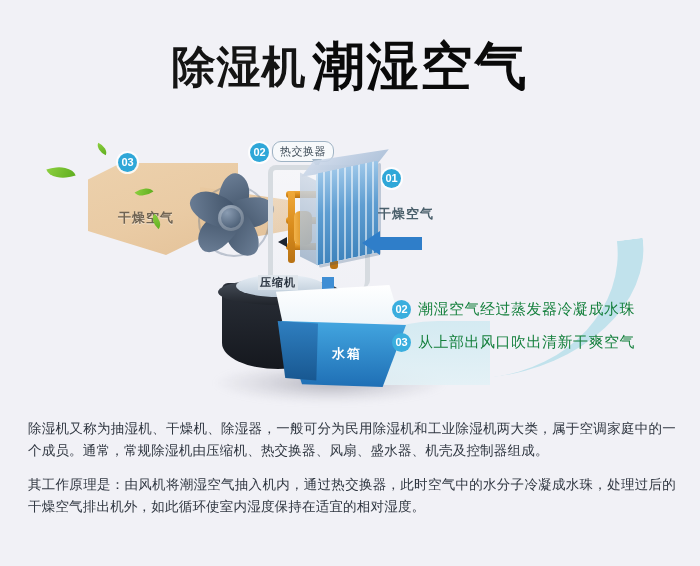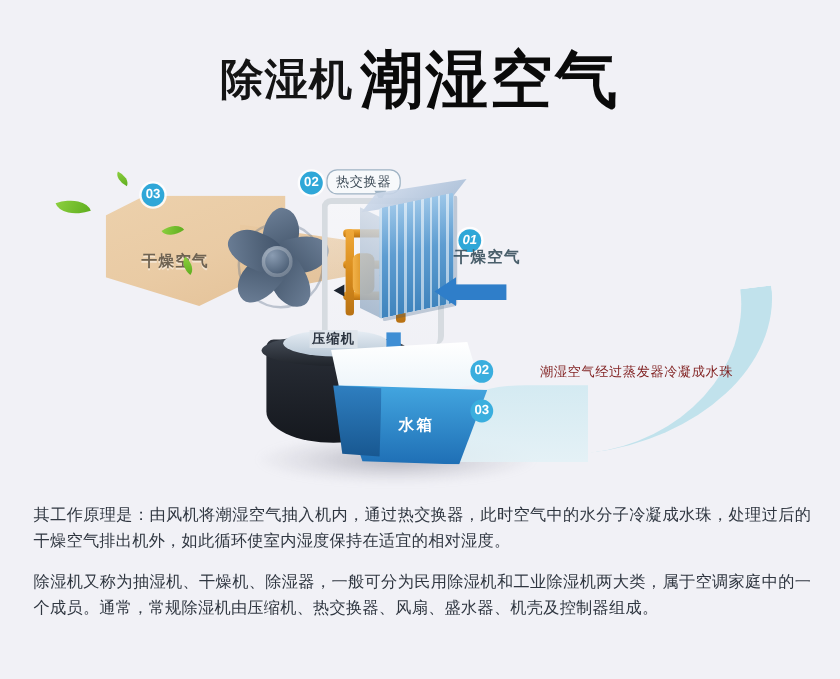--- a/index.html
+++ b/index.html
@@ -22,21 +22,21 @@
   
   .title-wrap {
     position: absolute;
     top: 32px;
     left: 0;
     width: 700px;
     text-align: center;
     white-space: nowrap;
   }
   .title-a {
-    font-size: 36px;
+    font-size: 44px;
     font-weight: 700;
     color: #141414;
     letter-spacing: 1px;
     vertical-align: middle;
   }
   .title-b {
     font-size: 52px;
     font-weight: 700;
     color: #0a0a0a;
     letter-spacing: 2px;
@@ -130,21 +130,21 @@
     background: #2fa7d8;
     color: #fff;
     font-size: 11px;
     font-weight: 700;
     line-height: 19px;
     text-align: center;
     box-shadow: 0 0 0 2px rgba(255,255,255,.85);
   }
   .badge.b03 { left: 118px; top: 28px; }
   .badge.b02 { left: 250px; top: 18px; }
-  .badge.b01 { left: 382px; top: 66px; font-style: italic; }
+  .badge.b01 { left: 382px; top: 44px; }
 
   .callout {
     position: absolute;
     left: 272px;
     top: 16px;
     padding: 2px 7px;
     border: 1px solid #9fb3c4;
     border-radius: 9px;
     background: #f7f9fb;
     font-size: 11px;
@@ -430,24 +430,23 @@
     background: #3aaede;
     color: #fff;
     font-size: 11px;
     font-weight: 700;
     line-height: 19px;
     text-align: center;
     flex: 0 0 auto;
     margin-right: 7px;
   }
   .legend-text {
-    font-size: 11px;
-    color: #7f1d1d;
+    font-size: 15px;
+    color: #15803d;
     letter-spacing: .5px;
-    margin-left: 32px;
   }
 
   
   .overlay {
     position: absolute;
     left: 103px;
     top: 247px;
     width: 470px;
     font-size: 40px;
     font-weight: 700;
@@ -558,22 +557,23 @@
     <div class="lbl-comp">压缩机</div>
   </div>
 
   <div class="legend">
     <div class="legend-row">
       <div class="legend-badge">02</div>
       <div class="legend-text">潮湿空气经过蒸发器冷凝成水珠</div>
     </div>
     <div class="legend-row">
       <div class="legend-badge">03</div>
+      <div class="legend-text">从上部出风口吹出清新干爽空气</div>
     </div>
   </div>
 
 
   <div class="body-text">
+    <p class="para">除湿机又称为抽湿机、干燥机、除湿器，一般可分为民用除湿机和工业除湿机两大类，属于空调家庭中的一个成员。通常，常规除湿机由压缩机、热交换器、风扇、盛水器、机壳及控制器组成。</p>
     <p class="para">其工作原理是：由风机将潮湿空气抽入机内，通过热交换器，此时空气中的水分子冷凝成水珠，处理过后的干燥空气排出机外，如此循环使室内湿度保持在适宜的相对湿度。</p>
-    <p class="para">除湿机又称为抽湿机、干燥机、除湿器，一般可分为民用除湿机和工业除湿机两大类，属于空调家庭中的一个成员。通常，常规除湿机由压缩机、热交换器、风扇、盛水器、机壳及控制器组成。</p>
   </div>
 
 </div>
 
 </body></html>

